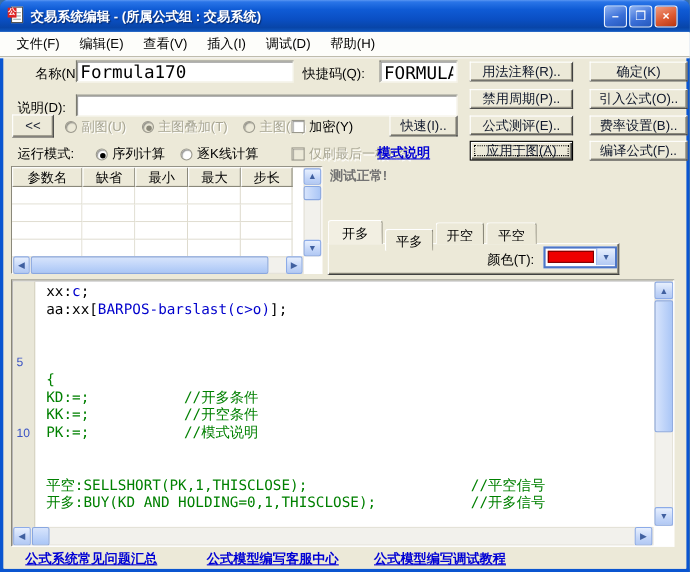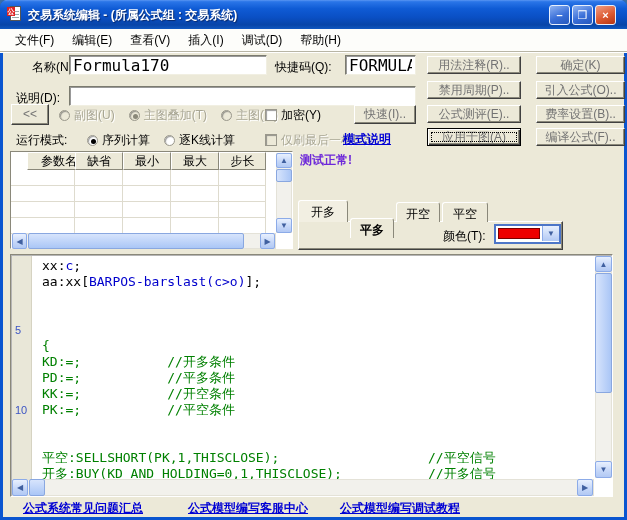--- a/index.html
+++ b/index.html
@@ -27,21 +27,21 @@
   #menubar { position:absolute; left:-3px; top:29px; width:627px; height:23px; background:#fdfdfa;
              border-bottom:1px solid #b8b5a5; box-shadow:0 1px 0 #fff; display:flex; align-items:center; padding-left:6px; }
   .menu-item { font-size:12px; color:#000; padding:3px 9px; white-space:nowrap; }
   
   .lbl { position:absolute; font-size:12px; color:#000; white-space:nowrap; }
   .sunken { position:absolute; background:#fff; border:1px solid;
             border-color:#7b7b6f #f1efe2 #f1efe2 #7b7b6f;
             box-shadow:inset 1px 1px 0 rgba(70,70,70,.55); }
   input.sunken { font-family:"DejaVu Sans Mono","Liberation Mono",monospace; font-size:16px; padding:2px 3px; outline:none; }
   .btn3d { position:absolute; background:#ece9d8; border:1px solid; border-color:#ffffff #404040 #404040 #ffffff;
-           box-shadow:inset -1px -1px 0 #8a887a; font-size:12px; color:#737373; text-align:center; white-space:nowrap; }
+           box-shadow:inset -1px -1px 0 #8a887a; font-size:12px; color:#0f172a; text-align:center; white-space:nowrap; }
   .btn-default { border:1px solid #000; box-shadow:inset 1px 1px 0 #fff, inset -1px -1px 0 #404040, inset -2px -2px 0 #8a887a; }
   .focus-rect { position:absolute; left:3px; top:3px; right:3px; bottom:3px; border:1px dotted #000; }
   .radio { display:inline-block; width:11px; height:11px; border-radius:50%; background:#fff;
            border:1px solid #9a988c; box-shadow:inset 1px 1px 1px rgba(90,90,90,.6); vertical-align:-2px; position:relative; }
   .radio.dis { background:#ece9d8; }
   .radio .dot { position:absolute; left:3px; top:3px; width:5px; height:5px; border-radius:50%; background:#000; }
   .radio.dis .dot { background:#8a887a; }
   .chk { display:inline-block; width:12px; height:12px; background:#fff; border:1px solid #9a988c;
          box-shadow:inset 1px 1px 1px rgba(90,90,90,.6); vertical-align:-2px; }
   .chk.dis { background:#ece9d8; }
@@ -79,21 +79,21 @@
             border:1px solid; border-color:#8a887a #fff #fff #8a887a; box-shadow:inset 1px 1px 0 rgba(70,70,70,.4); overflow:hidden; }
   #gutter-strip { position:absolute; left:1px; top:1px; width:20px; height:224px; background:#e9e7d8; border-right:1px solid #d6d3c2; }
   #code-lines { position:absolute; left:1px; top:3px; width:578px; height:222px; overflow:hidden;
                 font-family:"DejaVu Sans Mono","Liberation Mono",monospace; font-size:13px; line-height:16px; }
   .code-line { white-space:pre; height:16px; }
   .gnum { display:inline-block; width:20px; padding-left:3px; color:#3b54c4; font-size:11px;
           font-family:"Liberation Sans",sans-serif; vertical-align:top; }
   .code-ind { display:inline-block; width:10px; }
   .c-k { color:#000; } .c-b { color:#0000cc; } .c-g { color:#008000; }
   
-  #test-status { position:absolute; left:297px; top:152px; color:#6d28d9; font-size:12px; font-weight:bold; }
+  #test-status { position:absolute; left:297px; top:152px; color:#737373; font-size:12px; font-weight:bold; }
   #footer { position:absolute; left:0; top:500px; width:620px; height:17px; }
   #footer a { position:absolute; top:0; }
 </style>
 </head>
 <body>
 
 <div id="win">
 
   <div id="titlebar">
     <div id="app-icon">
@@ -148,21 +148,21 @@
       <div class="btn3d" style="left: 424px; top: 105px; width: 94px; height: 18px; line-height: 16px;"><span>公式测评(E)..</span></div>
       <div class="btn3d" style="left: 533px; top: 105px; width: 89px; height: 18px; line-height: 16px;"><span>费率设置(B)..</span></div>
       <div class="btn3d btn-default" style="left: 424px; top: 128px; width: 94px; height: 18px; line-height: 16px;"><span>应用于图(A)</span><div class="focus-rect"></div></div>
       <div class="btn3d" style="left: 533px; top: 128px; width: 89px; height: 18px; line-height: 16px;"><span>编译公式(F)..</span></div>
     </div>
 
   <div id="test-status">测试正常!</div>
 
   <div id="param-table">
     <div id="tbl-grid">
-        <div class="th-cell" style="left: 0px; width: 64px; margin-left: 16px;">参数名</div>
+        <div class="th-cell" style="left: 0px; width: 64px;">参数名</div>
         <div class="th-cell" style="left: 64px; width: 48px;">缺省</div>
         <div class="th-cell" style="left: 112px; width: 48px;">最小</div>
         <div class="th-cell" style="left: 160px; width: 48px;">最大</div>
         <div class="th-cell" style="left: 208px; width: 47px;">步长</div>
         <div class="td-cell" style="left: 0px; top: 18px; width: 64px;"></div>
         <div class="td-cell" style="left: 64px; top: 18px; width: 48px;"></div>
         <div class="td-cell" style="left: 112px; top: 18px; width: 48px;"></div>
         <div class="td-cell" style="left: 160px; top: 18px; width: 48px;"></div>
         <div class="td-cell" style="left: 208px; top: 18px; width: 47px;"></div>
         <div class="td-cell" style="left: 0px; top: 34px; width: 64px;"></div>
@@ -204,23 +204,22 @@
   <div id="editor">
     <div id="gutter-strip"></div>
     <div id="code-lines">
         <div class="code-line"><span class="gnum"></span><span class="code-ind"></span><span class="c-k">xx:</span><span class="c-b">c</span><span class="c-k">;</span></div>
         <div class="code-line"><span class="gnum"></span><span class="code-ind"></span><span class="c-k">aa:xx[</span><span class="c-b">BARPOS-barslast(c&gt;o)</span><span class="c-k">];</span></div>
         <div class="code-line"><span class="gnum"></span><span class="code-ind"></span></div>
         <div class="code-line"><span class="gnum"></span><span class="code-ind"></span></div>
         <div class="code-line"><span class="gnum">5</span><span class="code-ind"></span></div>
         <div class="code-line"><span class="gnum"></span><span class="code-ind"></span><span class="c-g">{</span></div>
         <div class="code-line"><span class="gnum"></span><span class="code-ind"></span><span class="c-g">KD:=;           //开多条件</span></div>
-        <div class="code-line"><span class="gnum"></span><span class="code-ind"></span><span class="c-g">PD:=;           //平多条件</span></div>
         <div class="code-line"><span class="gnum"></span><span class="code-ind"></span><span class="c-g">KK:=;           //开空条件</span></div>
-        <div class="code-line"><span class="gnum">10</span><span class="code-ind"></span><span class="c-g">PK:=;           //平空条件</span></div>
+        <div class="code-line"><span class="gnum">10</span><span class="code-ind"></span><span class="c-g">PK:=;           //模式说明</span></div>
         <div class="code-line"><span class="gnum"></span><span class="code-ind"></span></div>
         <div class="code-line"><span class="gnum"></span><span class="code-ind"></span></div>
         <div class="code-line"><span class="gnum"></span><span class="code-ind"></span><span class="c-g">平空:SELLSHORT(PK,1,THISCLOSE);                   //平空信号</span></div>
         <div class="code-line"><span class="gnum"></span><span class="code-ind"></span><span class="c-g">开多:BUY(KD AND HOLDING=0,1,THISCLOSE);           //开多信号</span></div>
       </div>
 
     <div class="sb-track" style="left:584px; top:1px; width:17px; height:222px"></div>
     <div class="sb-btn" style="left:584px; top:1px; width:17px; height:16px; font-size:8px; line-height:15px">▲</div>
     <div class="sb-thumb" style="left:584px; top:18px; width:17px; height:120px"></div>
     <div class="sb-btn" style="left:584px; top:206px; width:17px; height:17px; font-size:8px; line-height:16px">▼</div>
@@ -231,16 +230,16 @@
     <div class="sb-btn" style="left:566px; top:224px; width:16px; height:17px; font-size:8px; line-height:16px">▶</div>
   </div>
 
   <div id="footer">
       <a class="link" style="left: 20px;">公式系统常见问题汇总</a>
       <a class="link" style="left: 337px;">公式模型编写调试教程</a>
       <a class="link" style="left: 185px;">公式模型编写客服中心</a>
     </div>
 
 <div class="tab active" style="left: 295px; top: 200px; width: 50px; height: 22px;">开多</div>
-    <div class="tab" style="left: 347px; top: 218px; width: 44px; height: 20px; font-weight: bold;">平多</div>
+    <div class="tab" style="left: 347px; top: 208px; width: 44px; height: 20px;">平多</div>
     <div class="tab" style="left: 393px; top: 202px; width: 44px; height: 20px;">开空</div>
     <div class="tab" style="left: 439px; top: 202px; width: 46px; height: 20px;">平空</div>
   </div>
 
 </body></html>

